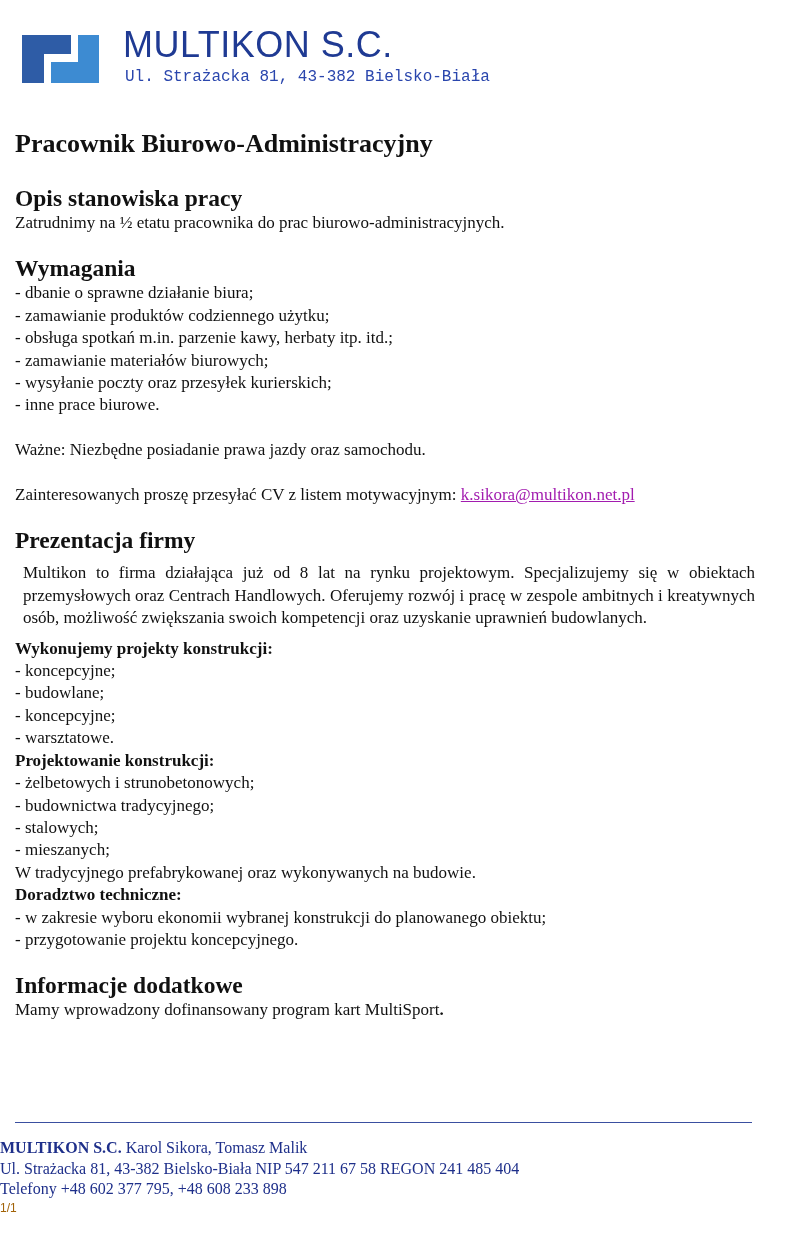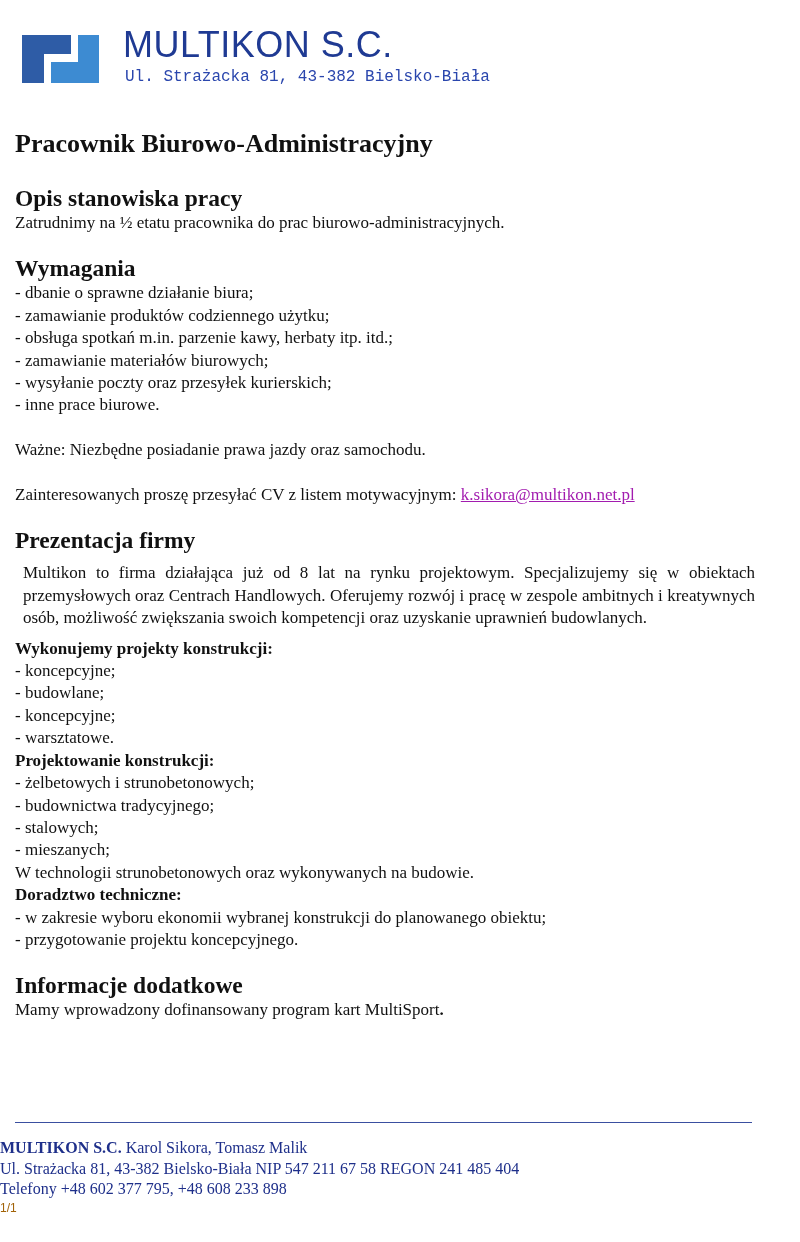--- a/index.html
+++ b/index.html
@@ -175,21 +175,21 @@
     <p class="line">- koncepcyjne;</p>
     <p class="line">- budowlane;</p>
     <p class="line">- koncepcyjne;</p>
     <p class="line">- warsztatowe.</p>
 
     <p class="subheading">Projektowanie konstrukcji:</p>
     <p class="line">- żelbetowych i strunobetonowych;</p>
     <p class="line">- budownictwa tradycyjnego;</p>
     <p class="line">- stalowych;</p>
     <p class="line">- mieszanych;</p>
-    <p class="line">W technologii strunobetonowych oraz wykonywanych na budowie.</p>
+    <p class="line">W tradycyjnego prefabrykowanej oraz wykonywanych na budowie.</p>
 
     <p class="subheading">Doradztwo techniczne:</p>
     <p class="line">- w zakresie wyboru ekonomii wybranej konstrukcji do planowanego obiektu;</p>
     <p class="line">- przygotowanie projektu koncepcyjnego.</p>
   </section>
   <div class="gap-section"></div>
 
   <section>
     <h2 class="section-heading">Informacje dodatkowe</h2>
     <p class="line"><span>Mamy wprowadzony dofinansowany program kart MultiSport</span><span class="bold">.</span></p>

